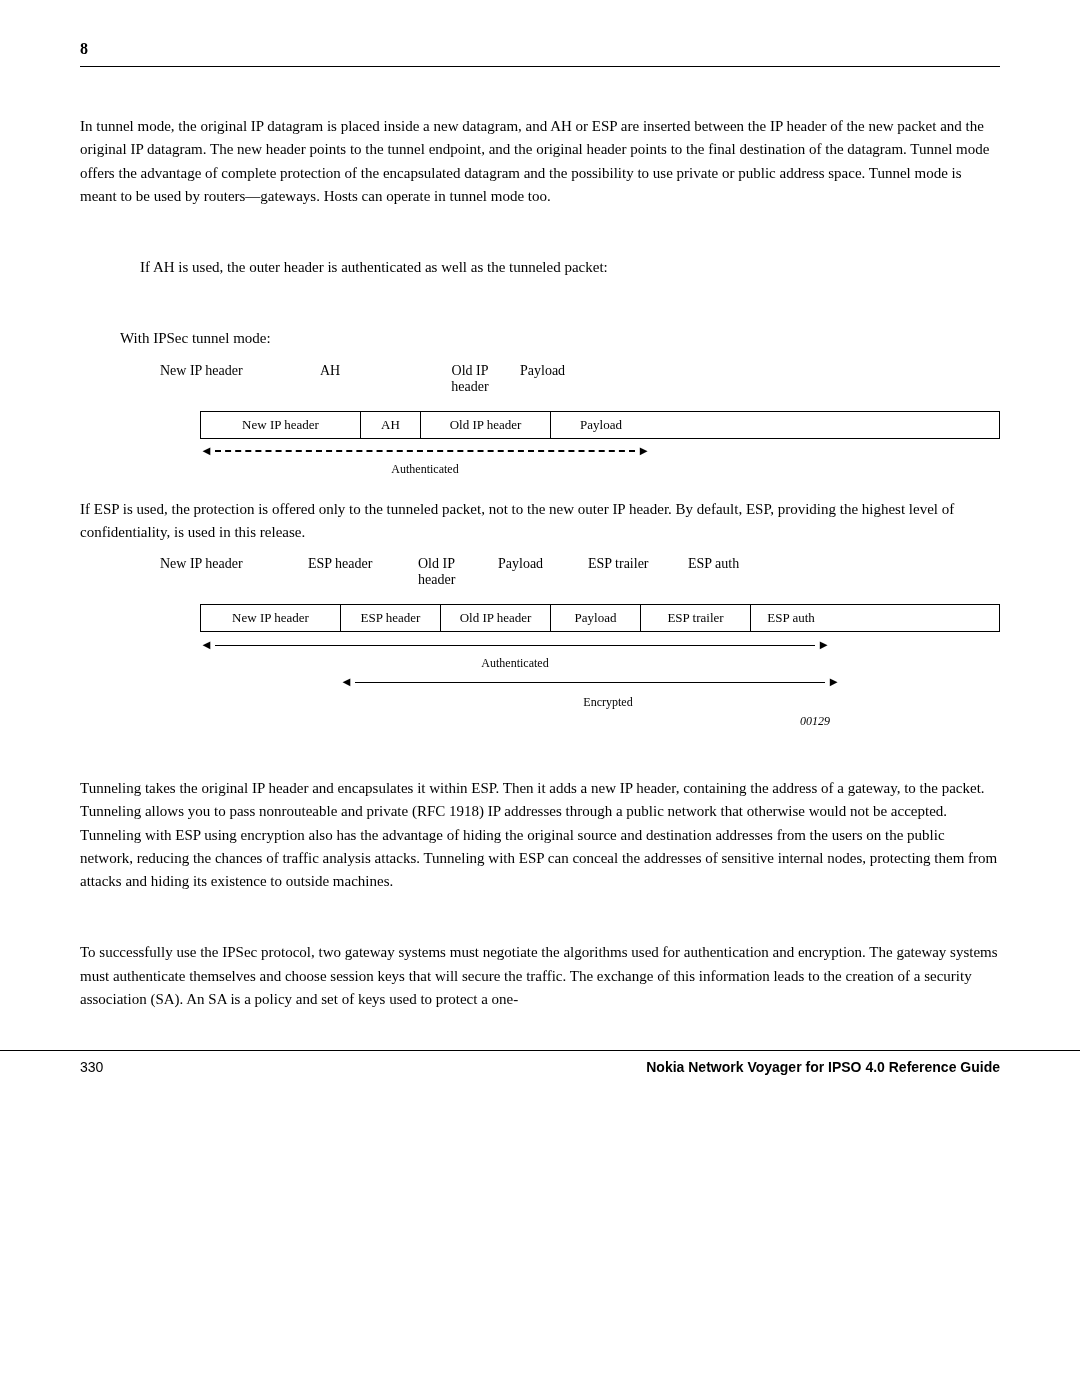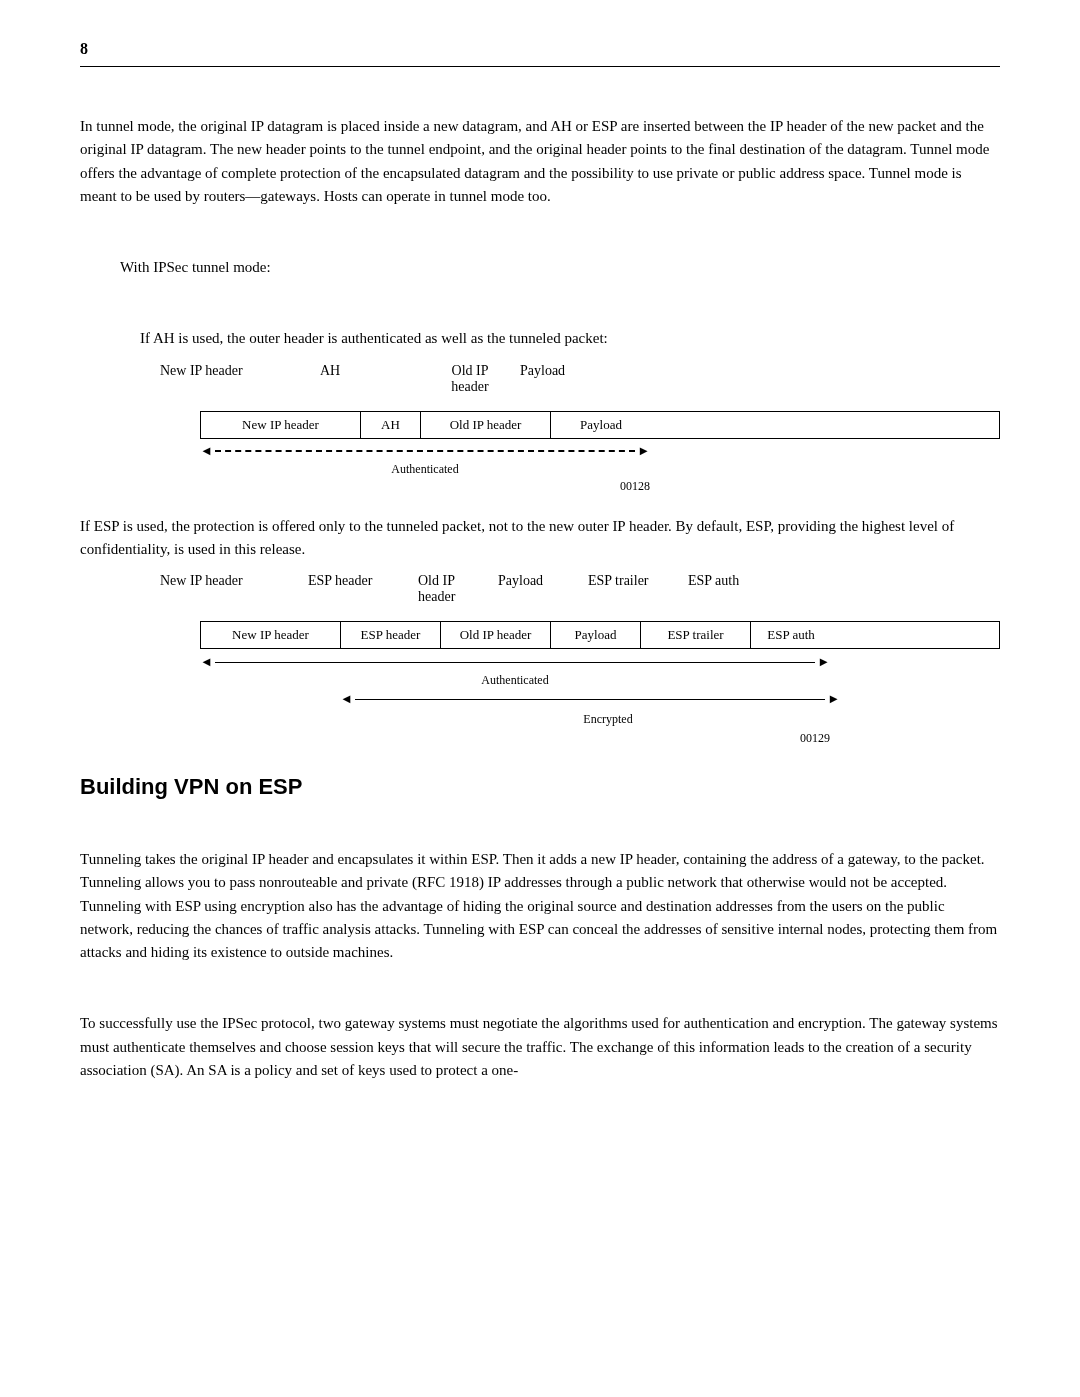--- a/index.html
+++ b/index.html
@@ -124,23 +124,23 @@
   </style>
 </head>
 <body>
 
 <div class="page">
   <div class="page-number">8</div>
   <div class="top-rule"></div>
 
   <p class="body-text">In tunnel mode, the original IP datagram is placed inside a new datagram, and AH or ESP are inserted between the IP header of the new packet and the original IP datagram. The new header points to the tunnel endpoint, and the original header points to the final destination of the datagram. Tunnel mode offers the advantage of complete protection of the encapsulated datagram and the possibility to use private or public address space. Tunnel mode is meant to be used by routers—gateways. Hosts can operate in tunnel mode too.</p>
 
+  <p class="body-text indent2">If AH is used, the outer header is authenticated as well as the tunneled packet:</p>
+
   <p class="body-text indent">With IPSec tunnel mode:</p>
-
-  <p class="body-text indent2">If AH is used, the outer header is authenticated as well as the tunneled packet:</p>
 
   <div class="ah-label-row indent2" style="gap:0; margin-left:80px; margin-top:10px; margin-bottom:4px;">
     <span style="width:160px; display:inline-block; font-size:14px;">New IP header</span>
     <span style="width:100px; display:inline-block; font-size:14px;">AH</span>
     <span style="width:100px; display:inline-block; font-size:14px; text-align:center;">
       <span>Old IP</span><br>
       <span>header</span>
     </span>
     <span style="width:100px; display:inline-block; font-size:14px;">Payload</span>
   </div>
@@ -152,21 +152,20 @@
       <div class="cell" style="width:130px;">Old IP header</div>
       <div class="cell" style="width:100px;">Payload</div>
     </div>
 
     <div class="arr-container" style="width:450px; margin-top:4px; position:relative;">
       <span style="font-size:13px;">◄</span>
       <span style="flex:1; border-bottom:2px dashed #000; display:inline-block; height:0; margin:0 2px;"></span>
       <span style="font-size:13px;">►</span>
     </div>
     <div class="arrow-label" style="text-align:center; font-size:12px; width:450px;">Authenticated</div>
-    <div class="figure-number" style="text-align:right; font-size:12px; width:450px;">00128</div>
   </div>
 
   <p class="body-text" style="margin-top:21px;">If ESP is used, the protection is offered only to the tunneled packet, not to the new outer IP header. By default, ESP, providing the highest level of confidentiality, is used in this release.</p>
 
   <div class="esp-label-row" style="margin-left:80px; margin-top:10px; margin-bottom:4px; font-size:14px;">
     <span style="width:148px; display:inline-block;">New IP header</span>
     <span style="width:110px; display:inline-block;">ESP header</span>
     <span style="width:80px; display:inline-block; text-align:left;">
       <span>Old IP</span><br>
       <span>header</span>
@@ -195,21 +194,24 @@
 
     <div class="arr-container" style="width:500px; margin-top:3px; margin-left:140px;">
       <span style="font-size:13px;">◄</span>
       <span style="flex:1; border-bottom:1.5px solid #000; display:inline-block; height:0; margin:0 2px;"></span>
       <span style="font-size:13px;">►</span>
     </div>
     <div style="display:flex; width:630px;gap:46px;">
       <div style="width:140px;"></div>
       <div class="arrow-label" style="text-align:center; font-size:12px; flex:1;">Encrypted</div>
     </div>
-    <div class="figure-number" style="text-align:right; font-size:12px; width:630px;">00129</div>
-  </div>
-
-  <div class="section-heading">Building VPN on ESP</div>
+    <div class="figure-number" style="text-align:right; font-size:12px; width:630px;font-style:italic;">00129</div>
+  </div>
+
   <p class="body-text">Tunneling takes the original IP header and encapsulates it within ESP. Then it adds a new IP header, containing the address of a gateway, to the packet. Tunneling allows you to pass nonrouteable and private (RFC 1918) IP addresses through a public network that otherwise would not be accepted. Tunneling with ESP using encryption also has the advantage of hiding the original source and destination addresses from the users on the public network, reducing the chances of traffic analysis attacks. Tunneling with ESP can conceal the addresses of sensitive internal nodes, protecting them from attacks and hiding its existence to outside machines.</p>
 
   <p class="body-text">To successfully use the IPSec protocol, two gateway systems must negotiate the algorithms used for authentication and encryption. The gateway systems must authenticate themselves and choose session keys that will secure the traffic. The exchange of this information leads to the creation of a security association (SA). An SA is a policy and set of keys used to protect a one-</p>
 
+  <div class="footer">
+    <span class="page-num">330</span>
+    <span class="guide-title">Nokia Network Voyager for IPSO 4.0 Reference Guide</span>
+  </div>
 </div>
 
 </body></html>

